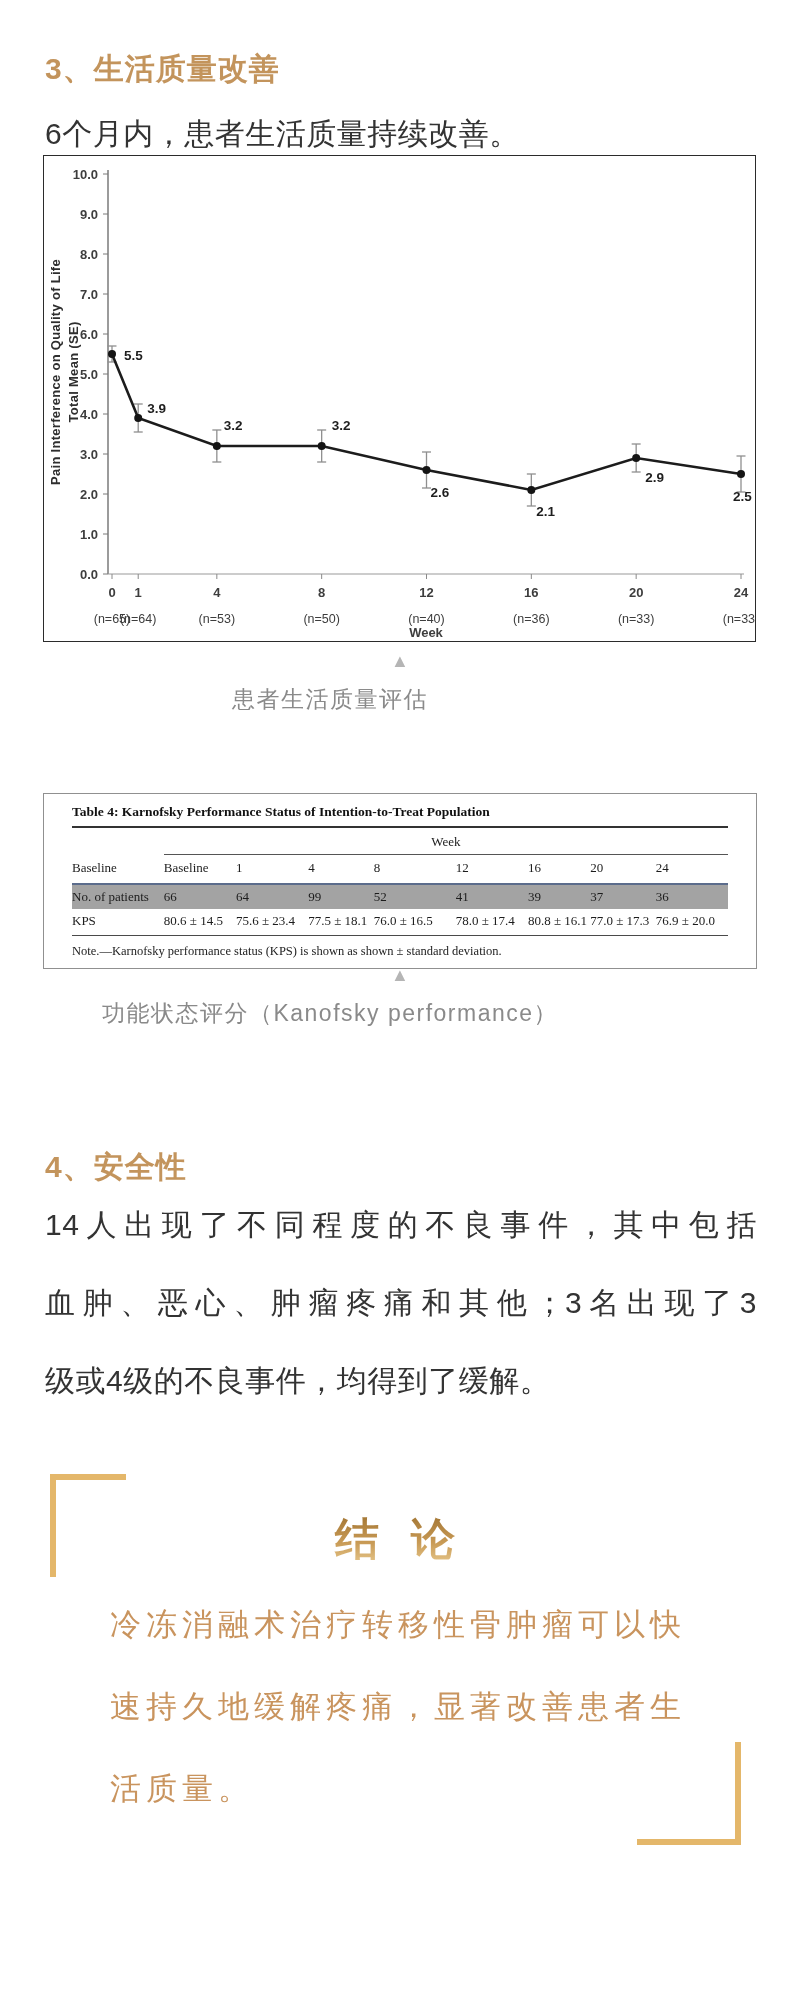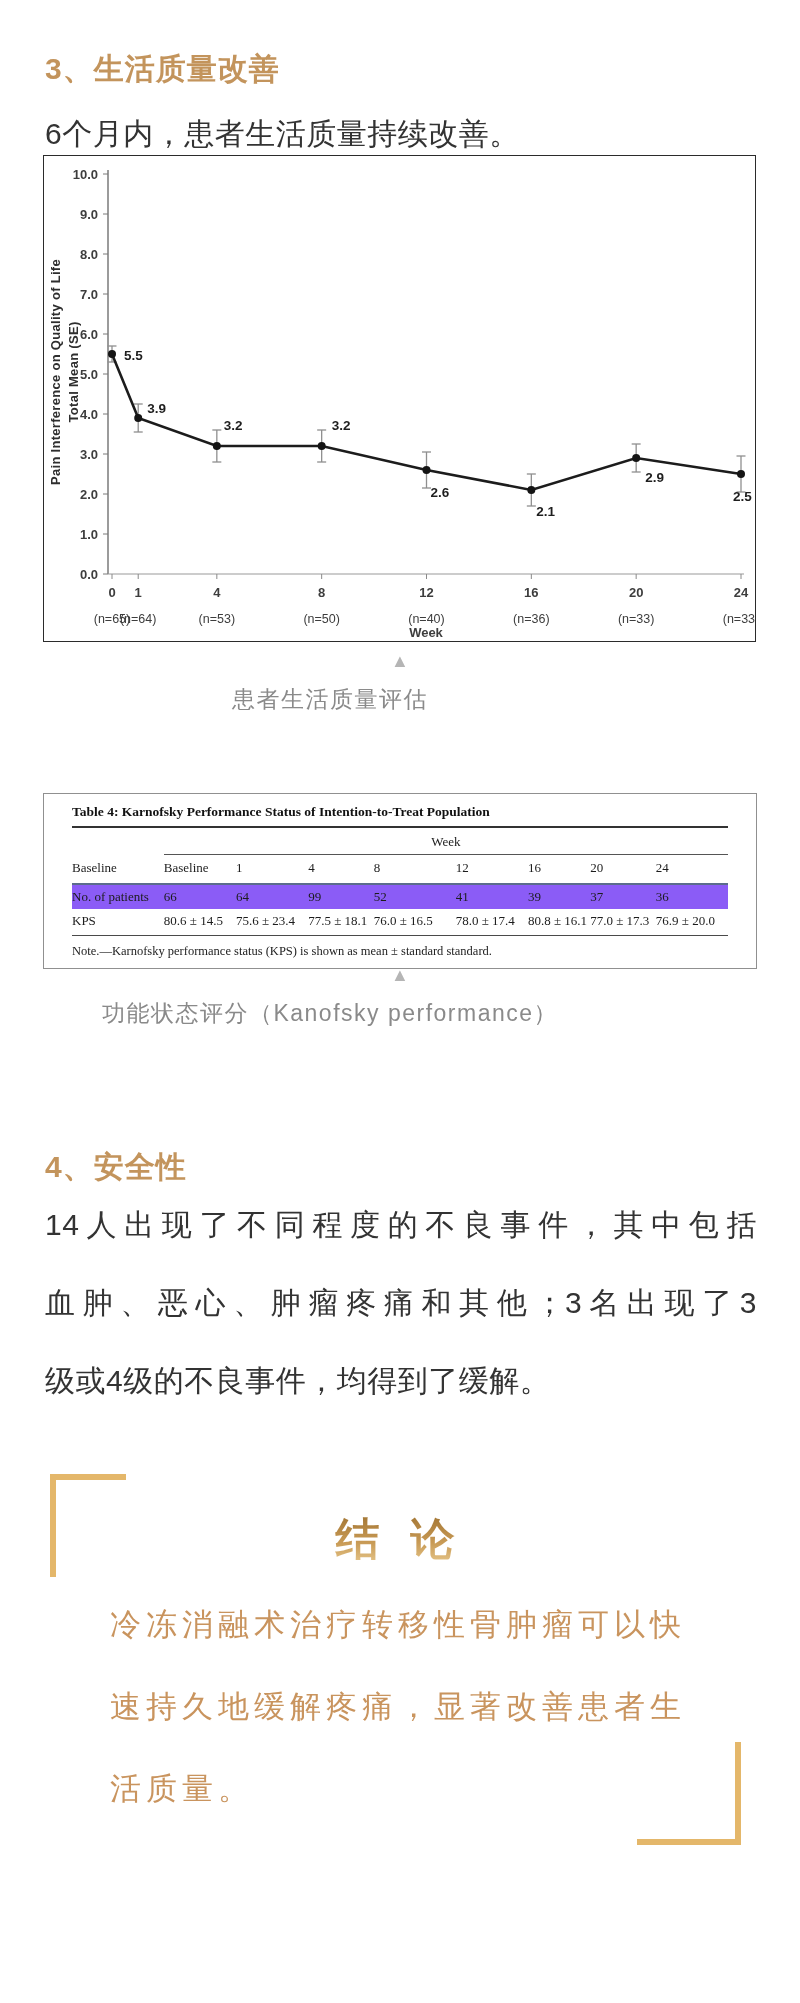--- a/index.html
+++ b/index.html
@@ -35,31 +35,31 @@
   .table-box{
     position:absolute;left:43px;top:793px;width:714px;box-sizing:border-box;
     border:1.5px solid #909090;background:#fff;padding:10px 28px 9px;
   }
   .tbl-title{font-family:"Liberation Serif",serif;font-weight:bold;font-size:13.5px;color:#111;
     padding-bottom:6px;border-bottom:2px solid #333;}
   table.kps{width:100%;border-collapse:collapse;font-family:"Liberation Serif",serif;font-size:13px;color:#1c1c1c;margin-top:2px;}
   table.kps td{white-space:nowrap;}
   .week-cell{text-align:center;border-bottom:1px solid #555;padding:4px 0;}
   .head-row td{padding:5px 0 7px;border-bottom:2.5px solid #5b6c8c;}
-  tbody tr.hl{background:#8b5cf6;}
+  tbody tr.hl{background:#a3a3a3;}
   tbody td{padding:4px 0;}
   tbody tr.lastrow td{border-bottom:1.5px solid #4a4a4a;padding-bottom:6px;}
   .tbl-note{font-family:"Liberation Serif",serif;font-size:12.5px;color:#222;padding-top:8px;}
 
   .concl-bracket-tl{position:absolute;left:50px;top:1474px;width:70px;height:97px;
     border-left:6px solid #e4b76a;border-top:6px solid #e4b76a;}
   .concl-bracket-br{position:absolute;left:637px;top:1742px;width:98px;height:97px;
     border-right:6px solid #e4b76a;border-bottom:6px solid #e4b76a;}
   .concl-title{position:absolute;left:0;top:1510px;width:800px;text-align:center;
-    font-family:Liberation Serif, serif;font-weight:bold;font-size:44px;letter-spacing:10px;
+    font-family:Liberation Sans, sans-serif;font-weight:bold;font-size:44px;letter-spacing:10px;
     color:#b8863f;
     background:linear-gradient(180deg,#9c6f2e 0%,#c89a55 55%,#edd096 100%);
     -webkit-background-clip:text;background-clip:text;}
   @supports (-webkit-background-clip:text){.concl-title{color:transparent;}}
   .concl-text{position:absolute;left:110px;top:1584px;width:610px;
     font-size:31px;line-height:82px;letter-spacing:5px;color:#c9945e;}
 </style>
 </head>
 <body>
 
@@ -215,21 +215,21 @@
           <td>75.6 ± 23.4</td>
           <td>77.5 ± 18.1</td>
           <td>76.0 ± 16.5</td>
           <td>78.0 ± 17.4</td>
           <td>80.8 ± 16.1</td>
           <td>77.0 ± 17.3</td>
           <td>76.9 ± 20.0</td>
         </tr>
       </tbody>
   </table>
-  <div class="tbl-note">Note.—Karnofsky performance status (KPS) is shown as mean ± standard standard.</div>
+  <div class="tbl-note">Note.—Karnofsky performance status (KPS) is shown as shown ± standard deviation.</div>
 </div>
 
 <div id="arrow2" class="arrow">▲</div>
 <div id="cap2" class="caption">功能状态评分（Kanofsky performance）</div>
 
 <h2 id="h4" class="gold-h">4、安全性</h2>
 <div id="p4" class="body-p">
   <div class="pline just">14人出现了不同程度的不良事件，其中包括</div>
   <div class="pline just">血肿、恶心、肿瘤疼痛和其他；3名出现了3</div>
   <div class="pline">级或4级的不良事件，均得到了缓解。</div>

